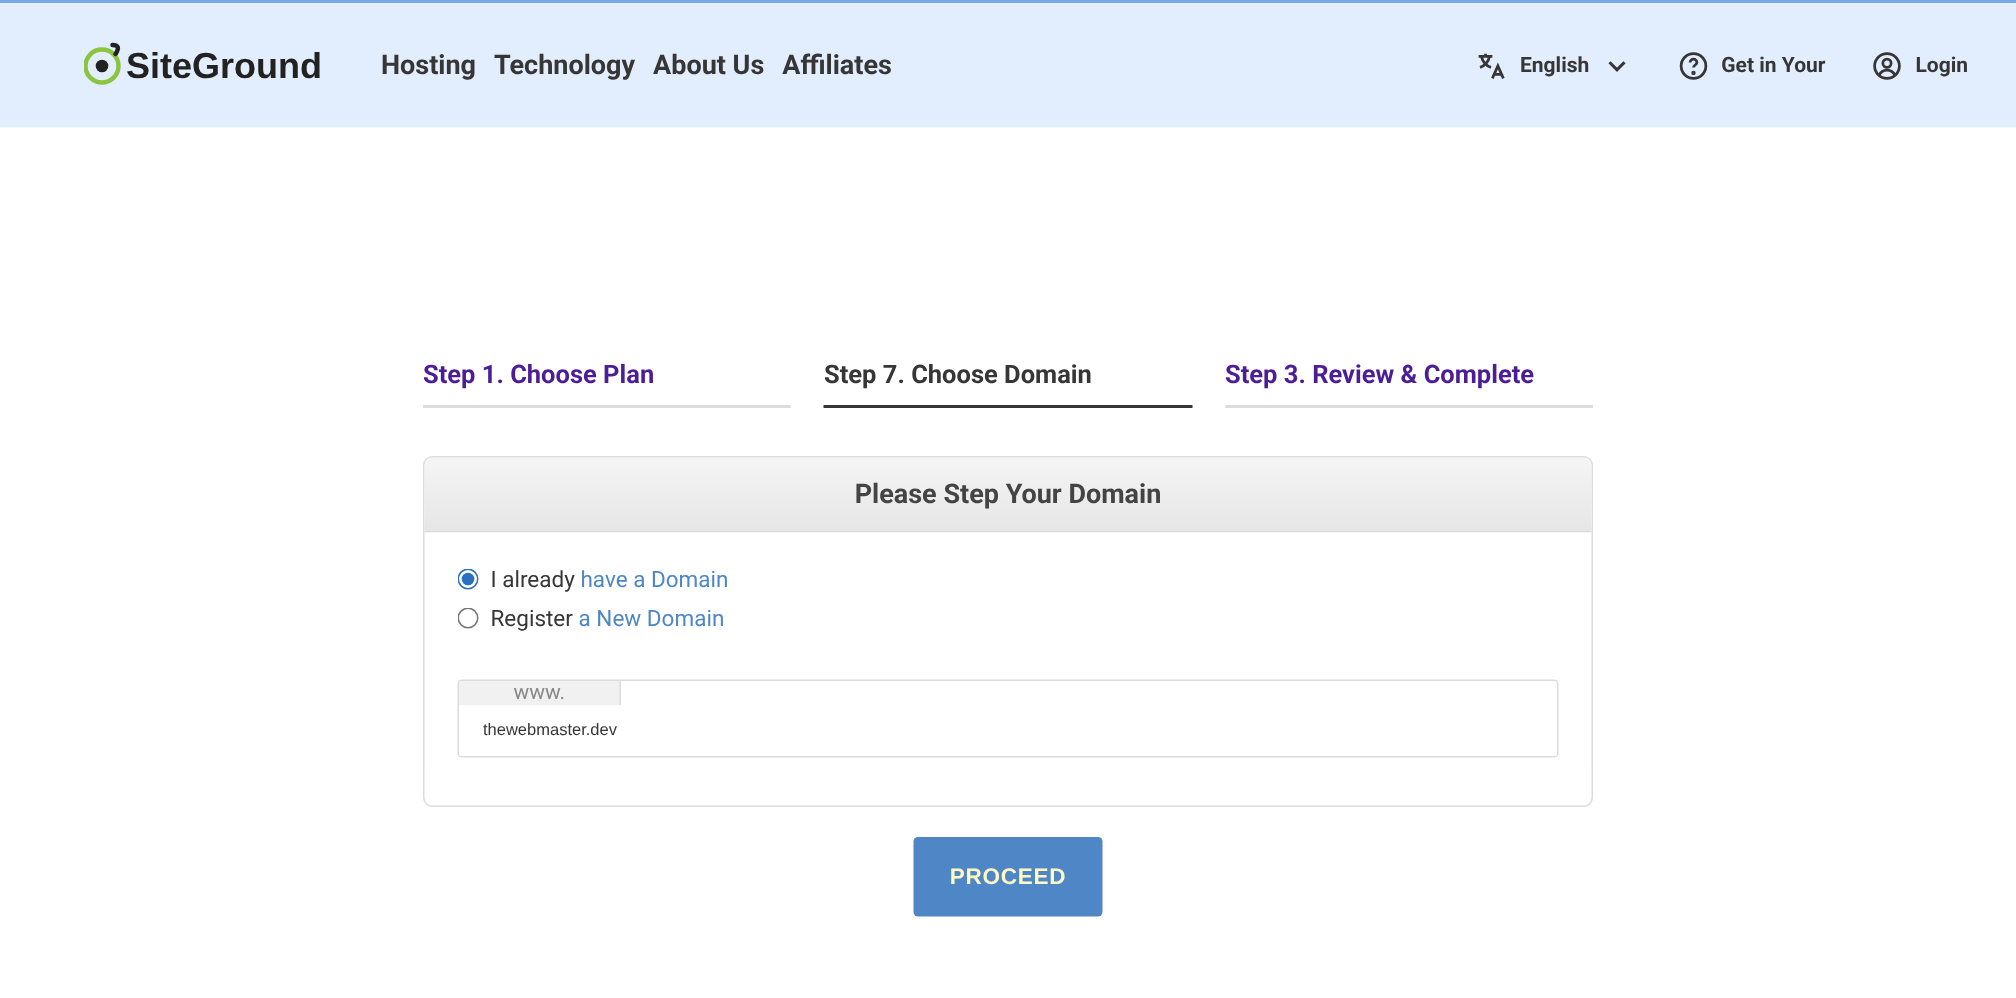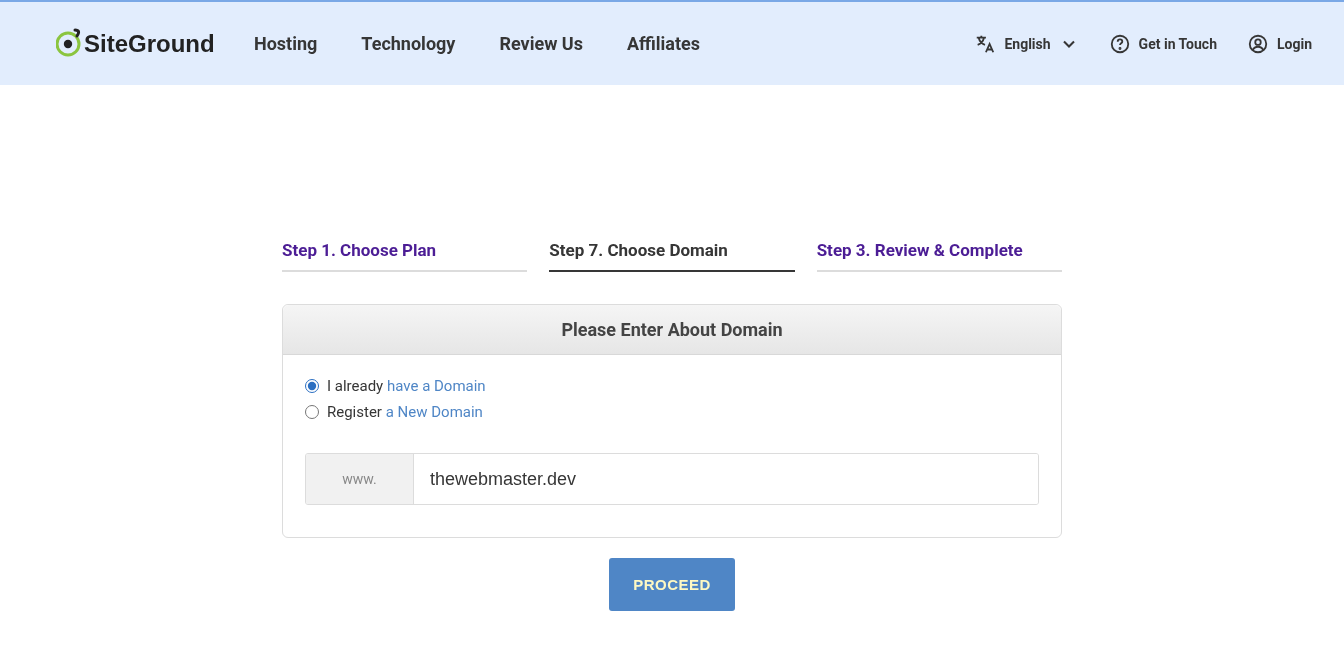--- a/index.html
+++ b/index.html
@@ -20,21 +20,21 @@
     align-items: center;
     padding: 0 32px 0 56px;
   }
   .logo {
     display: flex;
     align-items: center;
     margin-right: 28px;
   }
   .nav {
     display: flex;
-    gap: 44px;
+    gap: 12px;
     align-items: center;
   }
   .nav-item {
     font-weight: 700;
     font-size: 18px;
     color: #363636;
     cursor: pointer;
   }
   .header-right {
     margin-left: auto;
@@ -111,36 +111,37 @@
     cursor: pointer;
   }
 
   .domain-input-wrap {
     margin-top: 32px;
     display: flex;
     border: 1px solid #dcdcdc;
     border-radius: 3px;
     height: 52px;
     overflow: hidden;
+    flex-direction: column;
   }
   .www-prefix {
     width: 108px;
     background: #f1f1f1;
     display: flex;
     align-items: center;
     justify-content: center;
     font-size: 14px;
     color: #888;
     border-right: 1px solid #dcdcdc;
   }
   .domain-input {
     flex: 1;
     border: none;
     outline: none;
-    font-size: 18px;
+    font-size: 11px;
     padding: 0 16px;
     color: #363636;
     background:#fff;
   }
 
   .proceed-wrap {
     width: 780px;
     margin: 20px auto 0 auto;
     text-align: center;
   }
@@ -166,21 +167,21 @@
         <ellipse cx="12" cy="17" rx="11" ry="11" fill="none" stroke="#8bc53f" stroke-width="3"></ellipse>
         <circle cx="12" cy="17" r="4.2" fill="#222"></circle>
         <path d="M21 9 Q25 3 19 3" fill="none" stroke="#222" stroke-width="3" stroke-linecap="round"></path>
       </g>
       <text x="28" y="25" font-family="Comic Sans MS, cursive, sans-serif" font-size="24" font-weight="700" fill="#222">SiteGround</text>
     </svg>
   </div>
   <nav class="nav">
     <span class="nav-item">Hosting</span>
     <span class="nav-item">Technology</span>
-    <span class="nav-item">Review Us</span>
+    <span class="nav-item">About Us</span>
     <span class="nav-item">Affiliates</span>
   </nav>
 
   <div class="header-right">
     <div class="lang-sel">
       <span class="icon-md">
         <svg viewBox="0 0 24 24" fill="none" stroke="#363636" stroke-width="2">
           <path d="M3 5h10M8 3v2M5 5c1 4 4 7 7 8M11 5c-1 4-4 7-7 8"></path>
           <path d="M13 21l4-9 4 9M14.5 18h5"></path>
         </svg>
@@ -193,21 +194,21 @@
       </span>
     </div>
     <div class="touch-link">
       <span class="icon-md">
         <svg viewBox="0 0 24 24" fill="none" stroke="#363636" stroke-width="2">
           <circle cx="12" cy="12" r="9"></circle>
           <path d="M9.5 9.5a2.5 2.5 0 015 0c0 1.5-2.5 2-2.5 3.5"></path>
           <circle cx="12" cy="17" r="0.6" fill="#363636"></circle>
         </svg>
       </span>
-      <span>Get in Touch</span>
+      <span>Get in Your</span>
     </div>
     <div class="login-link">
       <span class="icon-md">
         <svg viewBox="0 0 24 24" fill="none" stroke="#363636" stroke-width="2">
           <circle cx="12" cy="12" r="9"></circle>
           <circle cx="12" cy="10" r="3"></circle>
           <path d="M6 19c1.5-3 4-4 6-4s4.5 1 6 4"></path>
         </svg>
       </span>
       <span>Login</span>
@@ -215,21 +216,21 @@
   </div>
 </div>
 
 <div class="steps">
   <div class="step">Step 1. Choose Plan</div>
   <div class="step active">Step 7. Choose Domain</div>
   <div class="step">Step 3. Review &amp; Complete</div>
 </div>
 
 <div class="card">
-  <div class="card-header">Please Enter About Domain</div>
+  <div class="card-header">Please Step Your Domain</div>
   <div class="card-body">
 
     <label class="radio-row">
       <input type="radio" name="domainopt" checked="" style="">
       <span>
         <span>I already</span>
         <span class="link-part">have a Domain</span>
       </span>
     </label>
 

